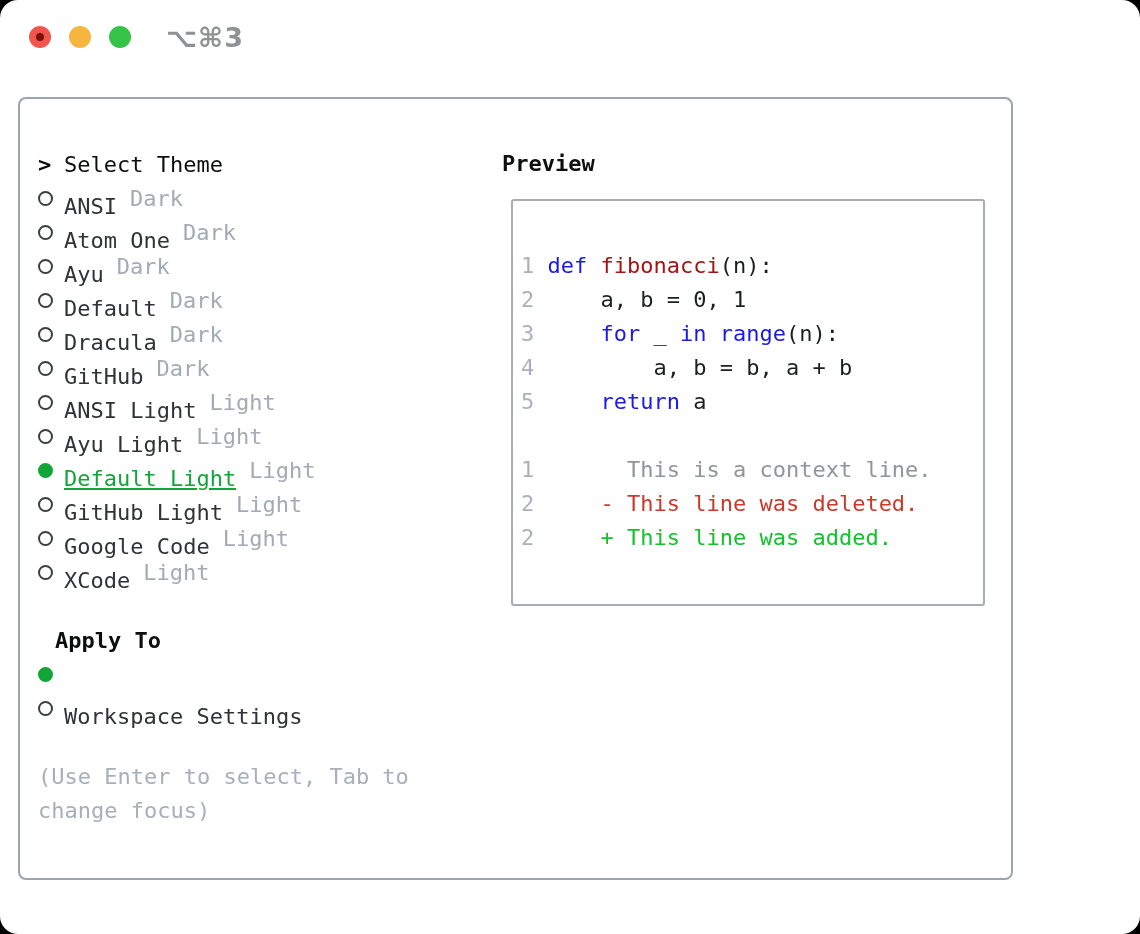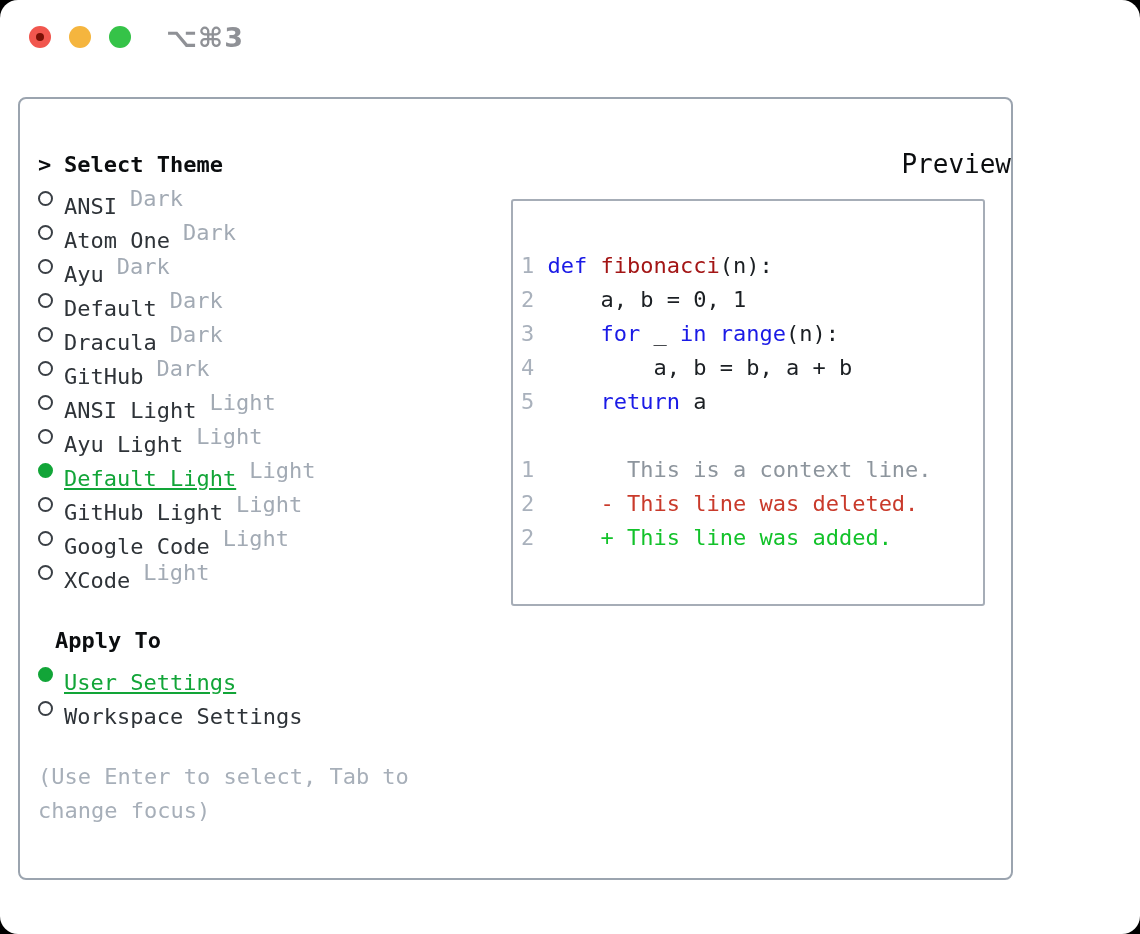--- a/index.html
+++ b/index.html
@@ -30,32 +30,32 @@
   
   .panel{
     position:absolute; left:18px; top:97px; width:995px; height:783px;
     border:2px solid var(--panel-border); border-radius:8px; box-sizing:border-box;
     display:flex; background:#fff;
   }
   .col-left{width:482px; padding:48px 0 0 18px; box-sizing:border-box;}
   .col-right{flex:1; padding-top:48px;}
   .row{display:flex; align-items:center; height:34px; font-size:22px; white-space:pre;}
   .prompt{font-weight:bold; color:var(--title-black); width:13px; margin-right:13px; white-space:pre;}
-  .list-title{font-weight:bold; color:var(--title-black);}
+  .list-title{font-weight:normal; color:var(--title-black);}
   .bullet{width:15px; height:15px; border:2px solid var(--radio); border-radius:50%;
           box-sizing:border-box; margin-right:11px; flex:none;}
   .bullet.selected{background:var(--select-green); border-color:var(--select-green);}
   .name{color:var(--text-dark); white-space:pre;margin-top:16px;}
   .name.selected{color:var(--select-green);text-decoration:underline;}
   .variant{color:var(--muted); margin-left:13px; white-space:pre;}
   .spacer{height:34px;}
   .section-title{margin-left:17px; font-weight:bold; color:var(--title-black);}
   .hint{color:var(--hint);}
   
-  .preview-title{font-weight:normal; font-size:26px; line-height:34px; color:var(--title-black);text-align:right;}
+  .preview-title{font-weight:bold; font-size:22px; line-height:34px; color:var(--title-black);}
   .preview-box{
     margin:18px 0 0 9px; width:474px; height:407px; box-sizing:border-box;
     border:2px solid var(--box-border); border-radius:3px; padding:48px 0 0 8px;
     background:#fff;
   }
   .code-line{font-size:22px; line-height:34px; height:34px; white-space:pre;}
   .seg-num{color:var(--code-num);}
   .seg-kw{color:var(--code-kw);}
   .seg-fn{color:var(--code-fn);}
   .seg-plain{color:var(--code-plain);}
@@ -98,21 +98,21 @@
           <div class="row"><span class="bullet"></span><span class="name">GitHub Light</span><span class="variant">Light</span></div>
           <div class="row"><span class="bullet"></span><span class="name">Google Code</span><span class="variant">Light</span></div>
           <div class="row"><span class="bullet"></span><span class="name">XCode</span><span class="variant">Light</span></div>
         </div>
 
       <div class="spacer"></div>
 
       <div class="row section-title">Apply To</div>
 
       <div id="apply-list">
-          <div class="row"><span class="bullet selected"></span><span class="name selected">User Settings</span></div>
+          <div class="row"><span class="bullet selected"></span></div>
           <div class="row"><span class="bullet"></span><span class="name">Workspace Settings</span></div>
         </div>
 
       <div class="spacer"></div>
 
       <div class="row hint">(Use Enter to select, Tab to</div>
       <div class="row hint">change focus)</div>
     </div>
 
     <div class="col-right">

